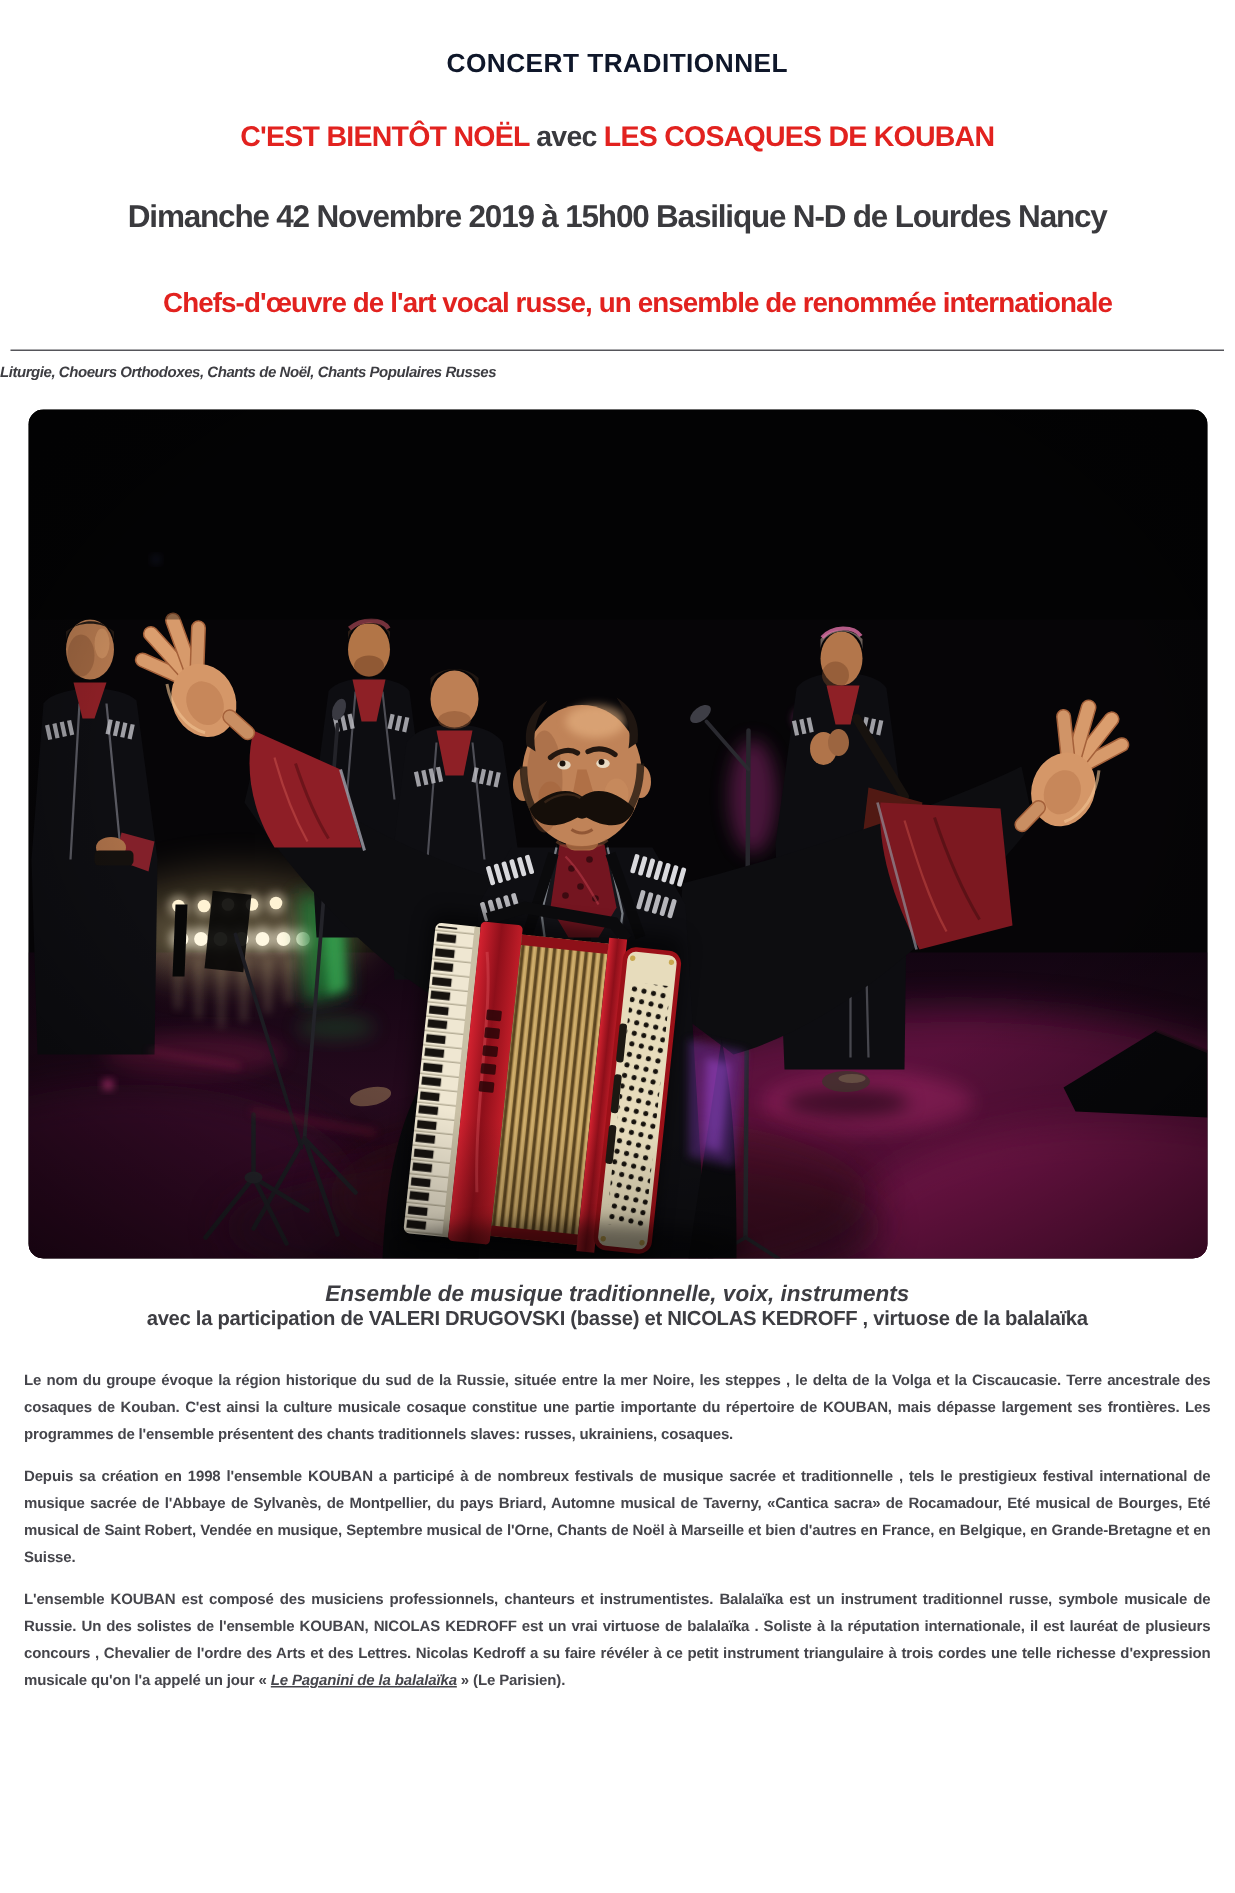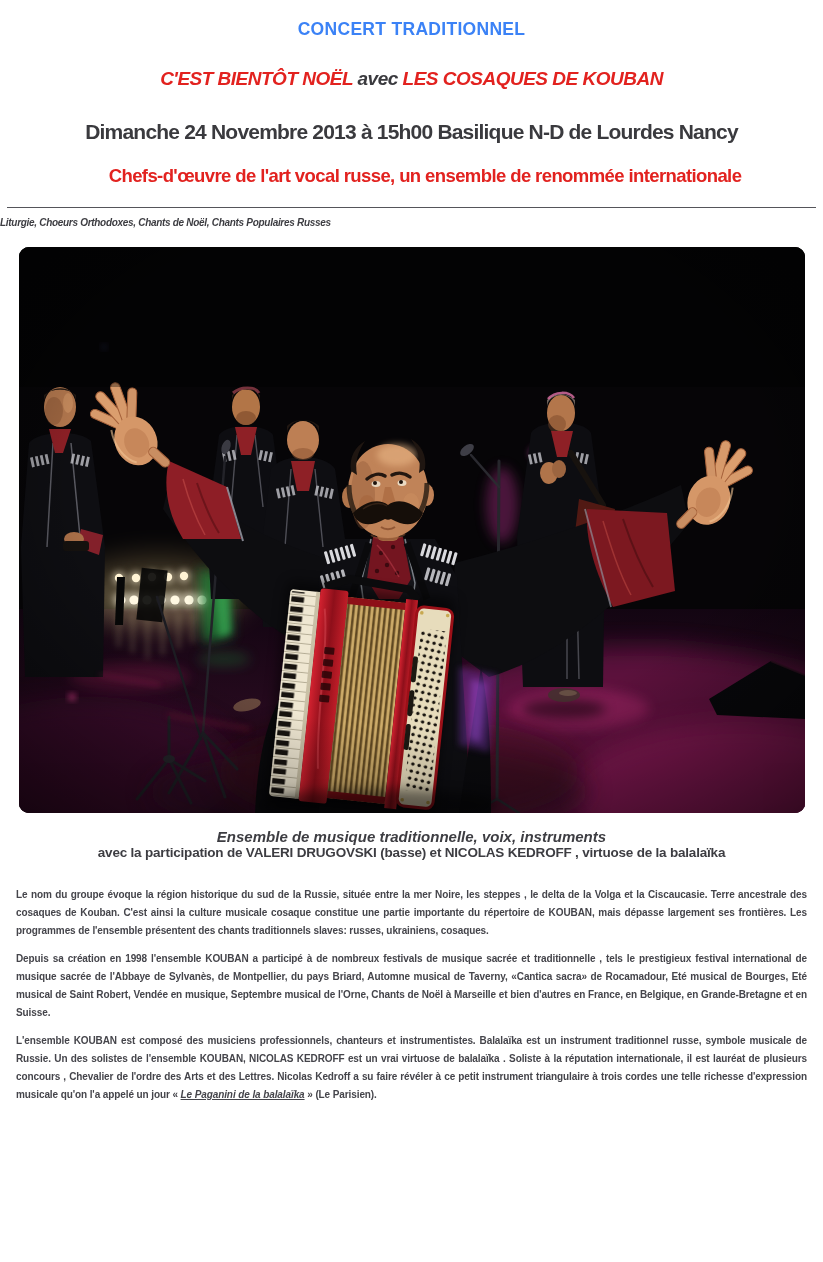--- a/index.html
+++ b/index.html
@@ -1,26 +1,26 @@
 <!DOCTYPE html>
 <html><head>
 <meta charset="utf-8">
 <style>
   html,body { margin:0; padding:0; background:#ffffff; }
   .page {
     width:823px; height:1262px; background:#ffffff; overflow:hidden;
     font-family:"Liberation Sans","DejaVu Sans",sans-serif; position:relative;
   }
   .hd { text-align:center; font-weight:bold; margin:0; }
-  .t1 { padding-top:19px; font-size:17.5px; color:#3b82f6; letter-spacing:.3px; }
-  .t2 { margin-top:28px; font-size:19px; letter-spacing:-.5px; white-space:nowrap;font-style:italic; }
+  .t1 { padding-top:32px; font-size:17.5px; color:#0f172a; letter-spacing:.3px; }
+  .t2 { margin-top:28px; font-size:19px; letter-spacing:-.5px; white-space:nowrap; }
   .red  { color:#e2221f; }
   .dark { color:#3a3a3e; }
   .t3 { margin-top:30px; font-size:21px; color:#3a3a3e; letter-spacing:-.8px; white-space:nowrap; }
-  .t4 { margin-top:21px; font-size:18.5px; color:#e2221f; letter-spacing:-.6px; white-space:nowrap;padding-left:27px; }
+  .t4 { margin-top:34px; font-size:18.5px; color:#e2221f; letter-spacing:-.6px; white-space:nowrap;padding-left:27px; }
   .rule { margin:20px 7px 0 7px; border:none; border-top:1.5px solid #55555a; }
   .tagline { margin-top:9px; text-align:left; font-weight:bold; font-style:italic;
              font-size:10px; color:#3d3d42; letter-spacing:-.3px; }
   .photo { margin:19px auto 0; width:786px; height:566px; border-radius:10px;
            overflow:hidden; background:#000; line-height:0; }
   .shead { margin-top:44px; text-align:center; font-weight:bold; font-size:15px; color:#e2221f; }
   .ssub1 { margin-top:15px; text-align:center; font-weight:bold; font-size:15px; color:#3d3d42;font-style:italic; }
   .ssub2 { text-align:center; font-weight:bold; font-size:13.5px;
            color:#3d3d42; letter-spacing:-.2px; white-space:nowrap; }
   .content { padding:0 16px; margin-top:26px; }
@@ -30,21 +30,21 @@
 </style>
 </head>
 <body>
 
 <div class="page">
 
   <h1 class="hd t1">CONCERT TRADITIONNEL</h1>
 
   <h2 class="hd t2"><span class="red">C'EST BIENTÔT NOËL</span><span class="dark"> avec </span><span class="red">LES COSAQUES DE KOUBAN</span></h2>
 
-  <h2 class="hd t3">Dimanche 24 Novembre 2013 à 15h00 Basilique N-D de Lourdes Nancy</h2>
+  <h2 class="hd t3">Dimanche 42 Novembre 2019 à 15h00 Basilique N-D de Lourdes Nancy</h2>
 
   <h2 class="hd t4">Chefs-d'œuvre de l'art vocal russe, un ensemble de renommée internationale</h2>
 
   <hr class="rule">
 
   <div class="tagline">Liturgie, Choeurs Orthodoxes, Chants de Noël, Chants Populaires Russes</div>
 
   <div class="photo">
     <svg viewBox="0 0 786 566" width="786" height="566" xmlns="http://www.w3.org/2000/svg">
       <defs>

